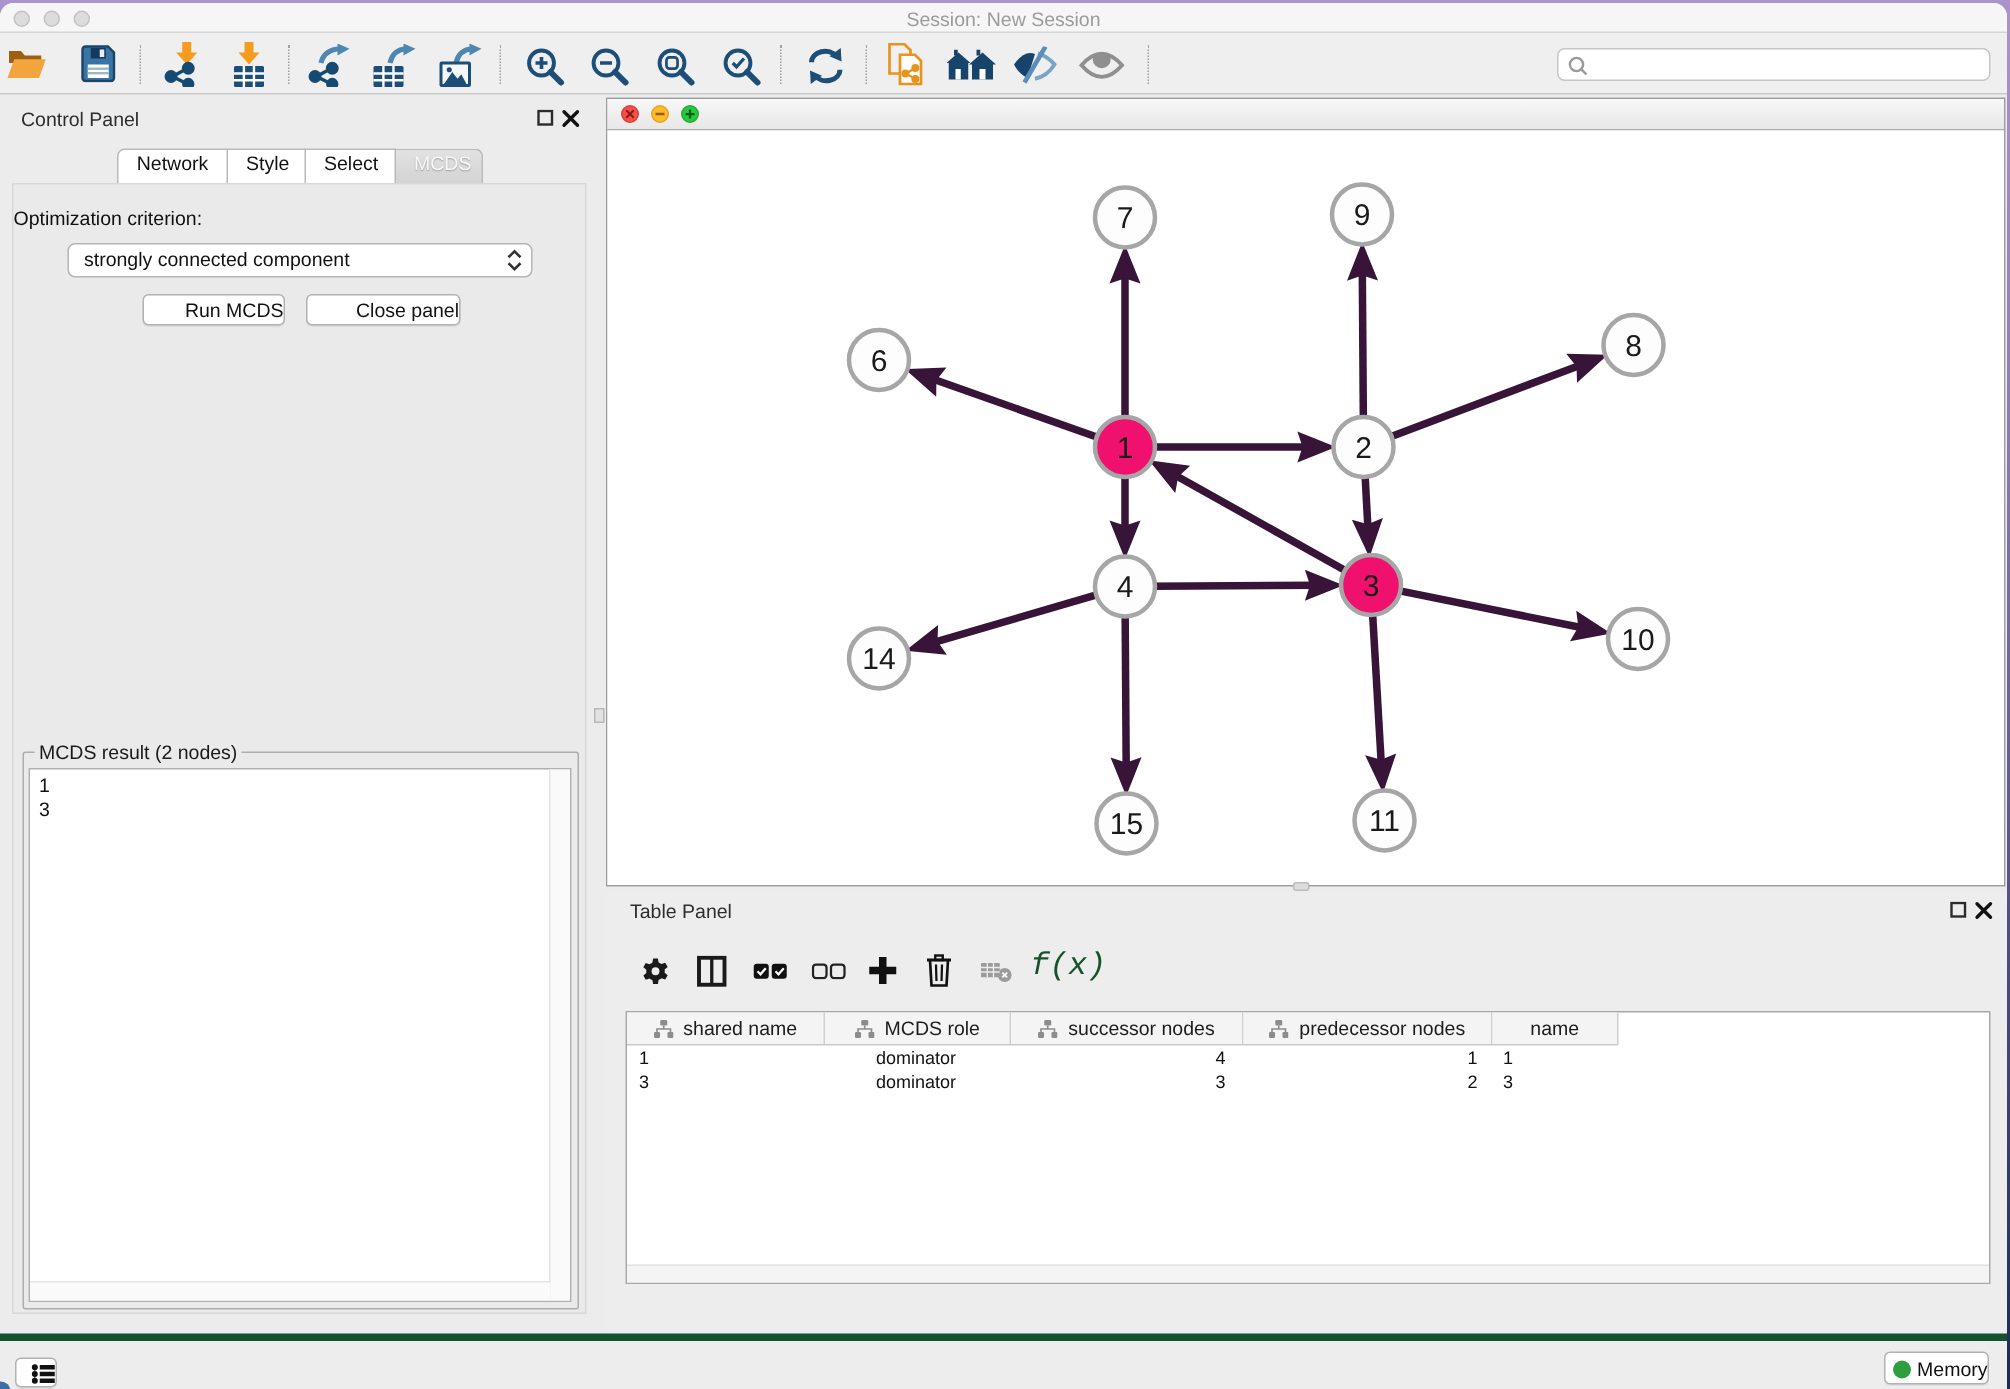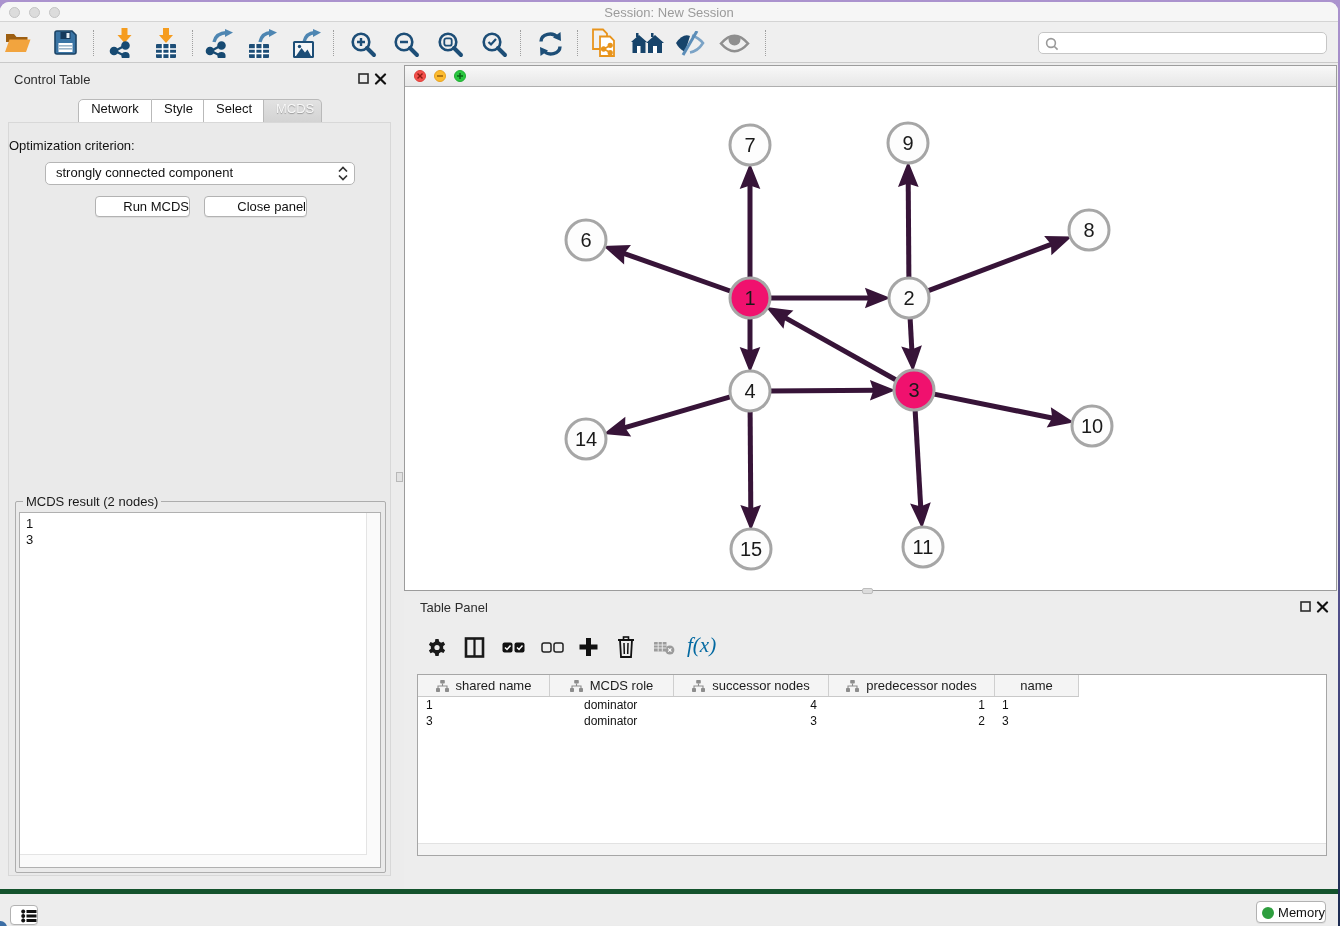--- a/index.html
+++ b/index.html
@@ -175,21 +175,21 @@
       <div class="sep" style="left:765px"></div>
 <div class="search">
         <svg width="16" height="16" style="position:absolute;left:5px;top:3px">
           <circle cx="7" cy="7" r="4.4" fill="none" stroke="#9a9a9a" stroke-width="1.6"></circle>
           <line x1="10.2" y1="10.2" x2="13.6" y2="13.6" stroke="#9a9a9a" stroke-width="1.6"></line>
         </svg>
       </div>
 </div>
 
 <div class="cpanel">
- <div class="ptitle abs" style="left:14px;top:9px">Control Table</div>
+ <div class="ptitle abs" style="left:14px;top:9px">Control Panel</div>
  <svg class="abs" style="left:358px;top:10px" width="30" height="12">
         <rect x="1" y="1" width="9" height="9" fill="none" stroke="#2b2b2b" stroke-width="1.6"></rect>
         <g stroke="#111" stroke-width="2.2" stroke-linecap="round">
           <line x1="18" y1="1.5" x2="27" y2="10.5"></line>
           <line x1="27" y1="1.5" x2="18" y2="10.5"></line>
         </g>
       </svg>
  <div class="tabs" style="left:78px;top:36px">
   <div class="tab first" style="width:74px">Network</div>
   <div class="tab" style="width:52px">Style</div>
@@ -352,21 +352,21 @@
           <line x1="0" y1="4" x2="12.5" y2="4"></line>
           <line x1="0" y1="7" x2="12.5" y2="7"></line>
           <line x1="4.2" y1="1" x2="4.2" y2="10.5"></line>
           <line x1="8.3" y1="1" x2="8.3" y2="10.5"></line>
         </g>
         <g stroke="#fff" stroke-width="1.2">
           <line x1="14.2" y1="7.4" x2="17.4" y2="10.6"></line>
           <line x1="17.4" y1="7.4" x2="14.2" y2="10.6"></line>
         </g>
       </svg>
- <div class="abs" style="left:283px;top:38px;font-family:Liberation Serif, serif;font-style:italic;font-size:21px;color:#0369a1">f(x)</div>
+ <div class="abs" style="left:283px;top:38px;font-family:Liberation Mono, monospace;font-style:italic;font-size:21px;color:#14532d">f(x)</div>
 
  <div class="abs" style="left:13px;top:79px;width:910px;height:182px;background:#fff;border:1px solid #a6a6a6">
 <div class="thead" style="left:0px;top:0;width:132px"><svg width="13" height="12" viewBox="0 0 13 12" style="margin-right:7px">
             <g fill="#8c8c8c">
               <rect x="4.2" y="0" width="4.6" height="3.6" rx="0.8"></rect>
               <rect x="0" y="8" width="4" height="4" rx="0.8"></rect>
               <rect x="9" y="8" width="4" height="4" rx="0.8"></rect>
             </g>
             <g stroke="#8c8c8c" stroke-width="1.1" fill="none">
               <path d="M6.5,3.6 V6 M2,8 V6 H11 V8"></path>

